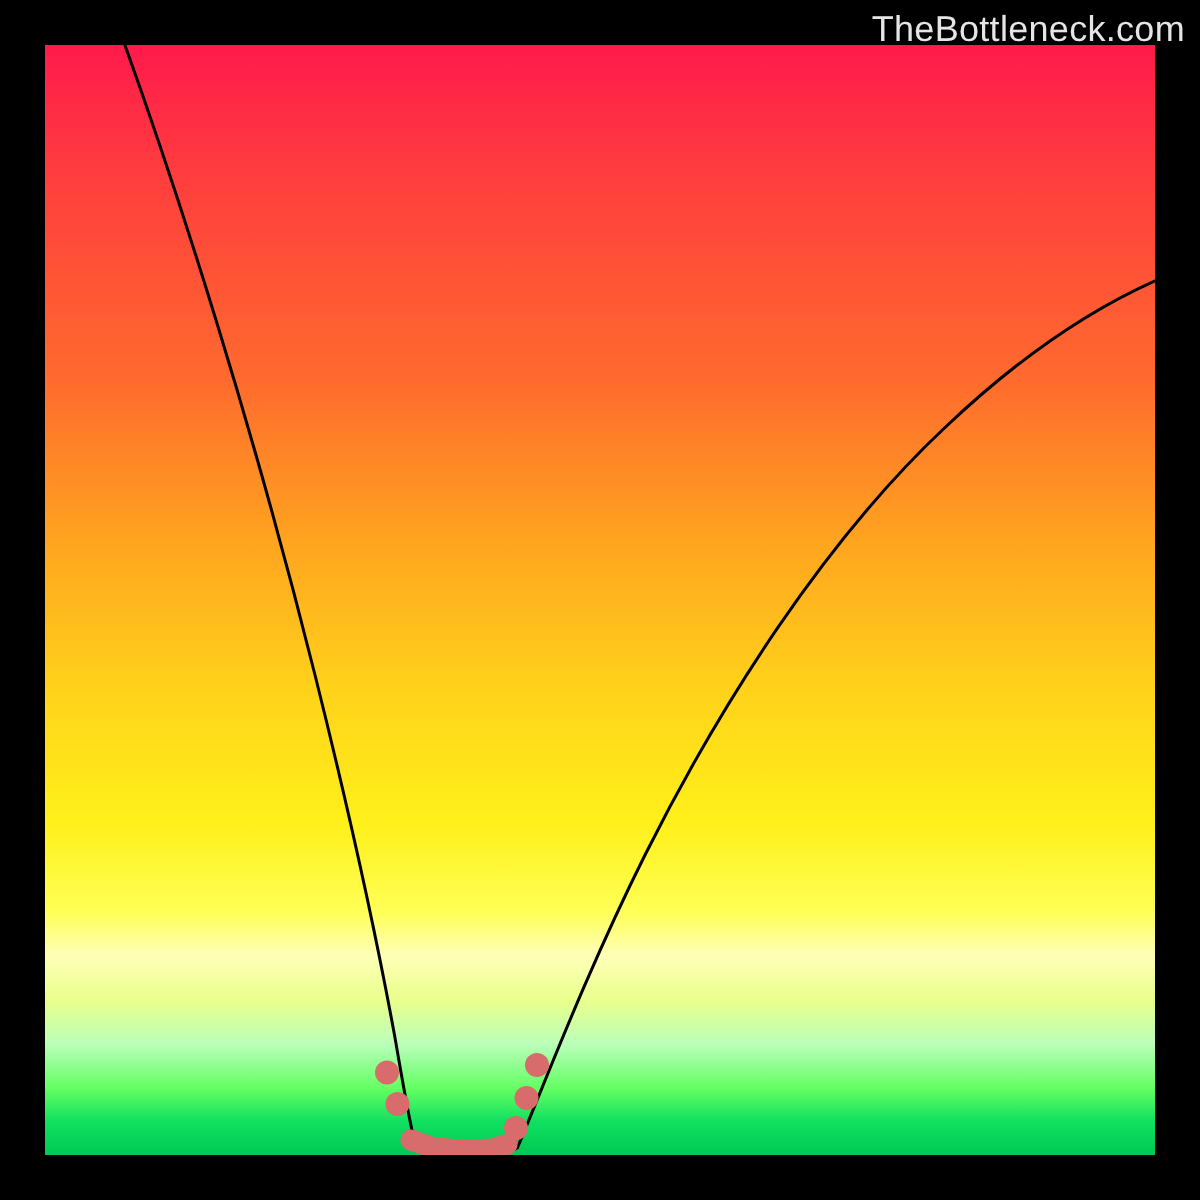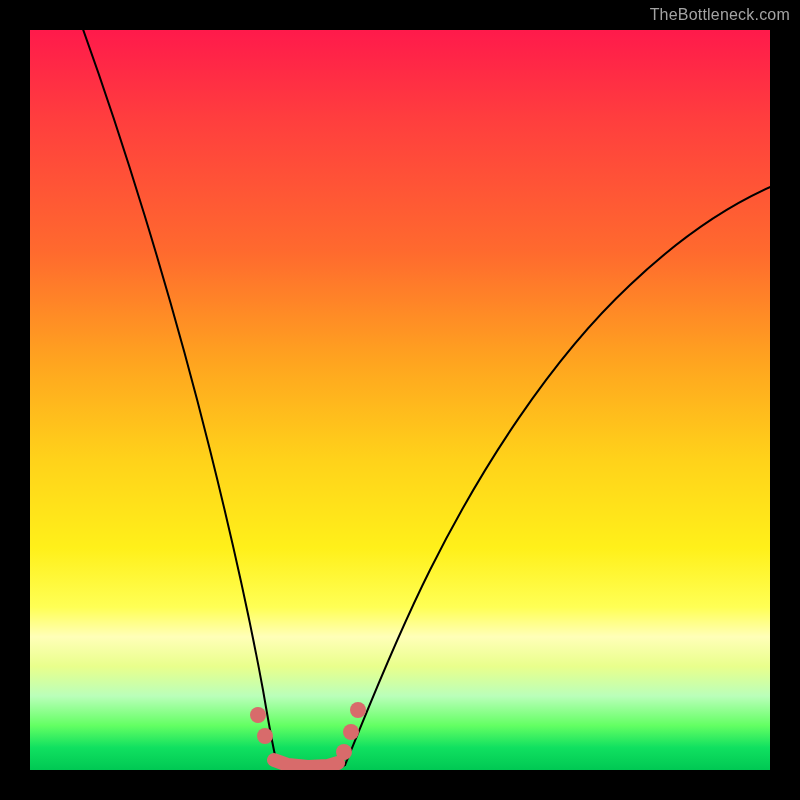--- a/index.html
+++ b/index.html
@@ -43,22 +43,22 @@
       #baffba 90%,
       #63ff63 94%,
       #10e060 97%,
       #00c853 100%
     );
   }
   .attribution {
     position: absolute;
     top: 6px;
     right: 10px;
-    color: #a3a3a3;
-    font-size: 16px;
+    color: #e5e5e5;
+    font-size: 24px;
     letter-spacing: 0.2px;
     font-weight: 400;
     user-select: text;
   }
   svg.curves {
     position: absolute;
     inset: 0;
     width: 100%;
     height: 100%;
   }

